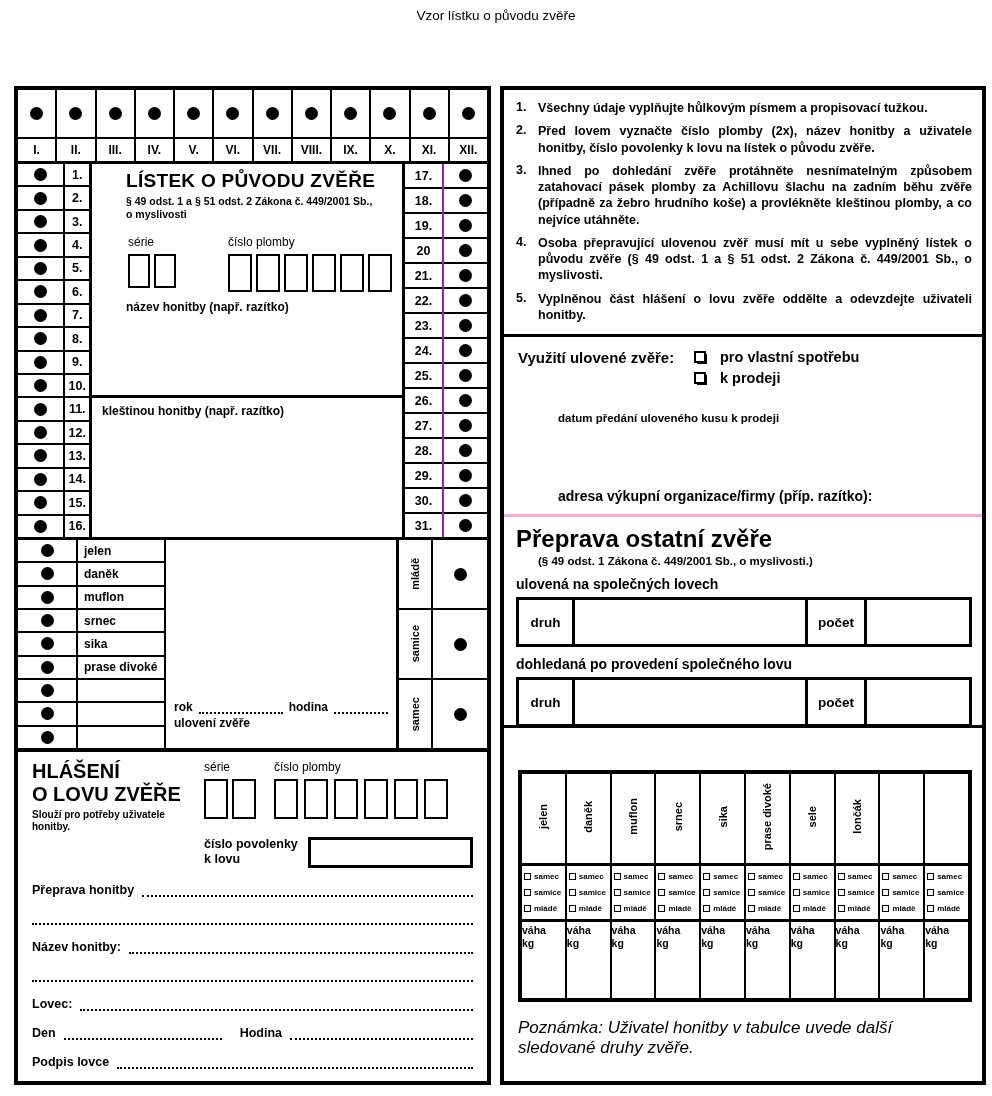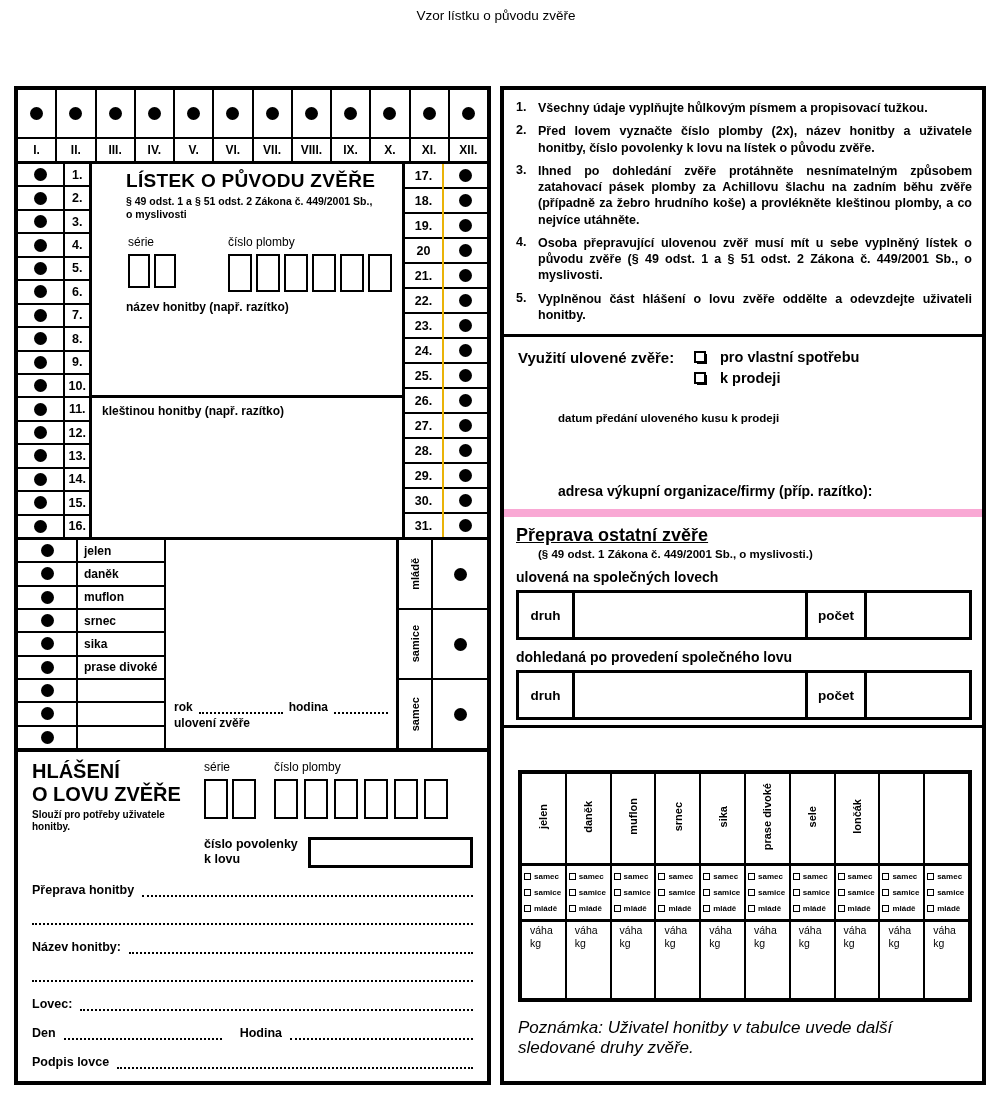--- a/index.html
+++ b/index.html
@@ -19,21 +19,21 @@
   .month-cell { flex:1; display:flex; flex-direction:column; border-right:2px solid #000; }
   .months-row .month-cell:last-child { border-right:none; }
   .month-dot-cell { flex:1; display:flex; align-items:center; justify-content:center; border-bottom:2px solid #000; }
   .month-label { height:22px; display:flex; align-items:center; justify-content:center; font-size:12px; font-weight:700; }
 
   
   .mid-section { height:376px; border-bottom:3px solid #000; display:flex; }
   .col-days { display:flex; flex-direction:column; }
   .col-dots-l { width:60px; border-right:2px solid #000; }
   .col-nums-l { width:33px; border-right:3px solid #000; }
-  .col-nums-r { width:52px; border-left:3px solid #000; border-right:2px solid #eab308; }
+  .col-nums-r { width:52px; border-left:3px solid #000; border-right:2px solid #a21caf; }
   .col-dots-r { width:55px; }
   .day-cell { flex:1; display:flex; align-items:center; justify-content:center; border-bottom:2px solid #000; font-size:12.5px; font-weight:700; }
   .col-days .day-cell:last-child { border-bottom:none; }
 
   .center-col { flex:1; display:flex; flex-direction:column; }
   .listek-top { flex:1; padding:6px 10px;margin-left:24px; }
   .listek-title { font-size:19px; font-weight:700; letter-spacing:.3px; margin-bottom:3px; }
   .listek-law { font-size:10.5px; font-weight:600; line-height:1.25; }
   .boxes-row { display:flex; margin-top:14px; }
   .box-group-label { font-size:12px; font-weight:400; margin-bottom:5px; }
@@ -81,52 +81,52 @@
   .fill-row .w170 { width:158px; }
   .hodina-gap { margin-left:10px; }
 
   
   .instructions { height:247px; border-bottom:3px solid #000; padding:10px 10px 0 8px; }
   .instr { display:flex; margin-bottom:7px; }
   .instr-num { width:26px; font-size:12.5px; font-weight:600; flex:none; padding-left:4px; }
   .instr-text { flex:1; font-size:12.5px; font-weight:600; line-height:1.3; text-align:justify; }
 
   
-  .vyuziti { height:180px; border-bottom:8px solid #f9a8d4; padding:12px 14px 8px 14px; display:flex; flex-direction:column; }
+  .vyuziti { height:180px; border-bottom:3px solid #f9a8d4; padding:12px 14px 8px 14px; display:flex; flex-direction:column; }
   .vy-row { display:flex; }
   .vy-label { font-size:15px; font-weight:700; width:176px; }
   .vy-opts { display:flex; flex-direction:column; gap:5px; }
   .vy-opt { display:flex; align-items:center; gap:14px; font-size:14.5px; font-weight:700; }
   .cb { width:12px; height:12px; border:2px solid #000; box-shadow:2px 2px 0 -1px #000; flex:none; }
   .vy-datum { font-size:11.5px; font-weight:700; margin:26px 0 0 40px; }
   .vy-adresa { font-size:14px; font-weight:700; margin:auto 0 2px 40px; }
 
   
   .preprava { height:211px; border-bottom:3px solid #000; padding:8px 10px 0 12px; }
-  .pp-title { font-size:18px; font-weight:700;text-decoration:underline; }
+  .pp-title { font-size:24px; font-weight:700; }
   .pp-sub { font-size:11.5px; font-weight:700; margin:2px 0 0 22px; }
   .pp-sec { font-size:14px; font-weight:700; margin-top:9px; }
   .pp-table { display:flex; border:3px solid #000; height:50px; margin-top:5px; }
   .pp-cell { display:flex; align-items:center; justify-content:center; font-size:13.5px; font-weight:700; }
   .pp-druh { width:56px; border-right:3px solid #000; }
   .pp-blank1 { flex:1; }
   .pp-pocet { width:62px; border-left:3px solid #000; border-right:3px solid #000; }
   .pp-blank2 { width:102px; }
 
   
   .species { flex:1; padding:42px 10px 0 14px; display:flex; flex-direction:column; }
   .sp-table { display:flex; border:4px solid #000; height:232px; }
   .sp-col { flex:1; display:flex; flex-direction:column; border-right:2px solid #000; }
   .sp-table .sp-col:last-child { border-right:none; }
   .sp-head { height:92px; display:flex; align-items:center; justify-content:center; border-bottom:3px solid #000; padding-bottom:4px; }
   .sp-head .vert { font-size:11px; }
   .sp-cbs { height:56px; border-bottom:3px solid #000; padding:3px 2px; display:flex; flex-direction:column; justify-content:space-around; }
   .cb-line { display:flex; align-items:center; gap:3px; font-size:8px; font-weight:700; }
   .cb-sm { width:7px; height:7px; border:1.5px solid #000; flex:none; }
-  .sp-vaha { flex:1; padding:2px 8px; font-size:10.5px; font-weight:400; line-height:1.25; }
+  .sp-vaha { flex:1; padding:2px 0; font-size:10.5px; font-weight:700; line-height:1.25; }
   .sp-note { font-size:17px; font-weight:400; font-style:italic; margin-top:16px; }
 </style>
 </head>
 <body>
 
 <div class="canvas">
 
   <div class="page-title">Vzor lístku o původu zvěře</div>
 
   <div class="panel panel-left">

